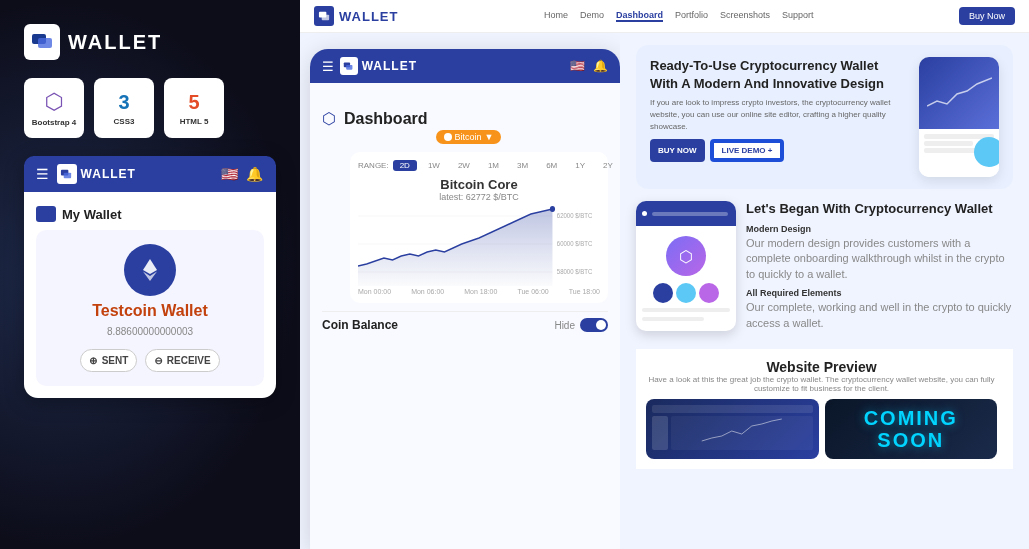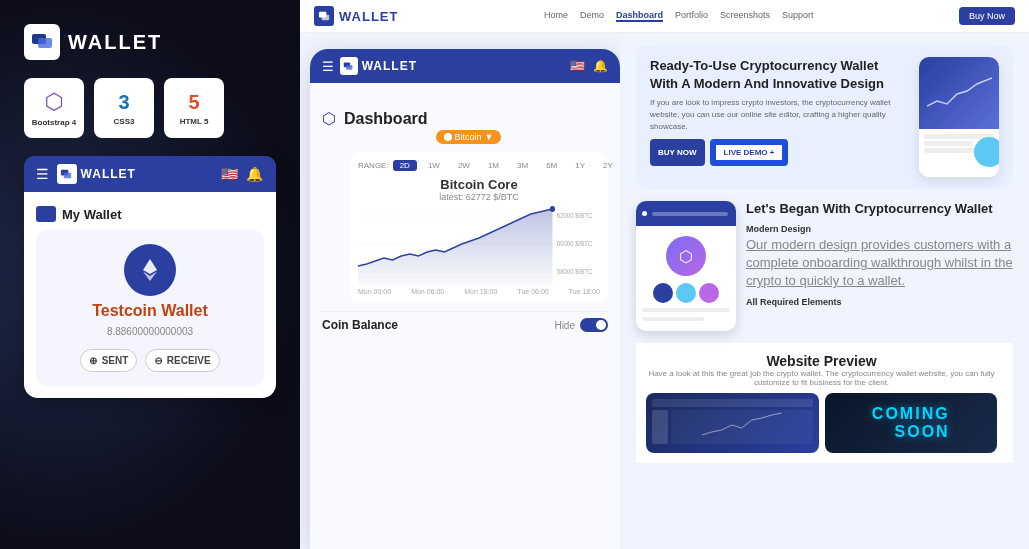--- a/index.html
+++ b/index.html
@@ -400,21 +400,21 @@
     }
     .rt-btn {
       padding: 3px 8px;
       border-radius: 4px;
       font-size: 8px;
       font-weight: 600;
       cursor: pointer;
       border: none;
     }
     .rt-btn-primary { background: #2a3fa0; color: #fff; }
-    .rt-btn-secondary { background: #fff; color: #2a3fa0; border: 6px solid #1d4ed8; }
+    .rt-btn-secondary { background: #fff; color: #2a3fa0; border: 4px solid #1d4ed8; }
 
     .phone-mockup {
       width: 80px;
       min-width: 80px;
       height: 120px;
       background: #fff;
       border-radius: 10px;
       box-shadow: 0 4px 12px rgba(0,0,0,0.1);
       overflow: hidden;
       position: relative;
@@ -514,48 +514,47 @@
     .feature-item {
       margin-bottom: 6px;
     }
     .feature-title {
       font-size: 9px;
       font-weight: 700;
       color: #333;
       margin-bottom: 2px;
     }
     .feature-desc {
-      font-size: 13px;
+      font-size: 11px;
       color: #888;
       line-height: 1.4;
-      text-decoration: underline;
     }
     .bottom-title { font-size: 14px; font-weight: 700; color: #222; }
     .thumb {
       flex: 1;
       height: 60px;
       border-radius: 8px;
       overflow: hidden;
       position: relative;
     }
     .thumb-dark {
       background: linear-gradient(135deg, #1a2a5e, #2a3fa0);
     }
     .thumb-coming {
       background: linear-gradient(135deg, #0a1628, #1a2a4a);
       display: flex;
       align-items: center;
       justify-content: center;
     }
     .coming-text {
       color: #00d4ff;
-      font-size: 16px;
+      font-size: 20px;
       font-weight: 900;
       letter-spacing: 2px;
-      text-align: right;
+      text-align: center;
       line-height: 1.1;
       text-shadow: 0 0 10px rgba(0, 212, 255, 0.5);
     }
 
     .thumb-content {
       padding: 6px;
       display: flex;
       flex-direction: column;
       gap: 3px;
     }
@@ -903,20 +902,21 @@
           </div>
         </div>
         <div class="right-middle-text">
           <div class="right-middle-title">Let's Began With Cryptocurrency Wallet</div>
           <div class="feature-item">
             <div class="feature-title">Modern Design</div>
             <div class="feature-desc">Our modern design provides customers with a complete onboarding walkthrough whilst in the crypto to quickly to a wallet.</div>
           </div>
           <div class="feature-item">
             <div class="feature-title">All Required Elements</div>
+            <div class="feature-desc">Our complete, working and well in the crypto to quickly access a wallet.</div>
           </div>
         </div>
       </div>
 
       <div class="bottom-preview">
         <div style="text-align:center; margin-bottom:6px;">
           <div class="bottom-title">Website Preview</div>
           <div style="font-size:8px;color:#888;">Have a look at this the great job the crypto wallet. The cryptocurrency wallet website, you can fully customize to fit business for the client.</div>
         </div>
         <div class="preview-thumbs-row">

